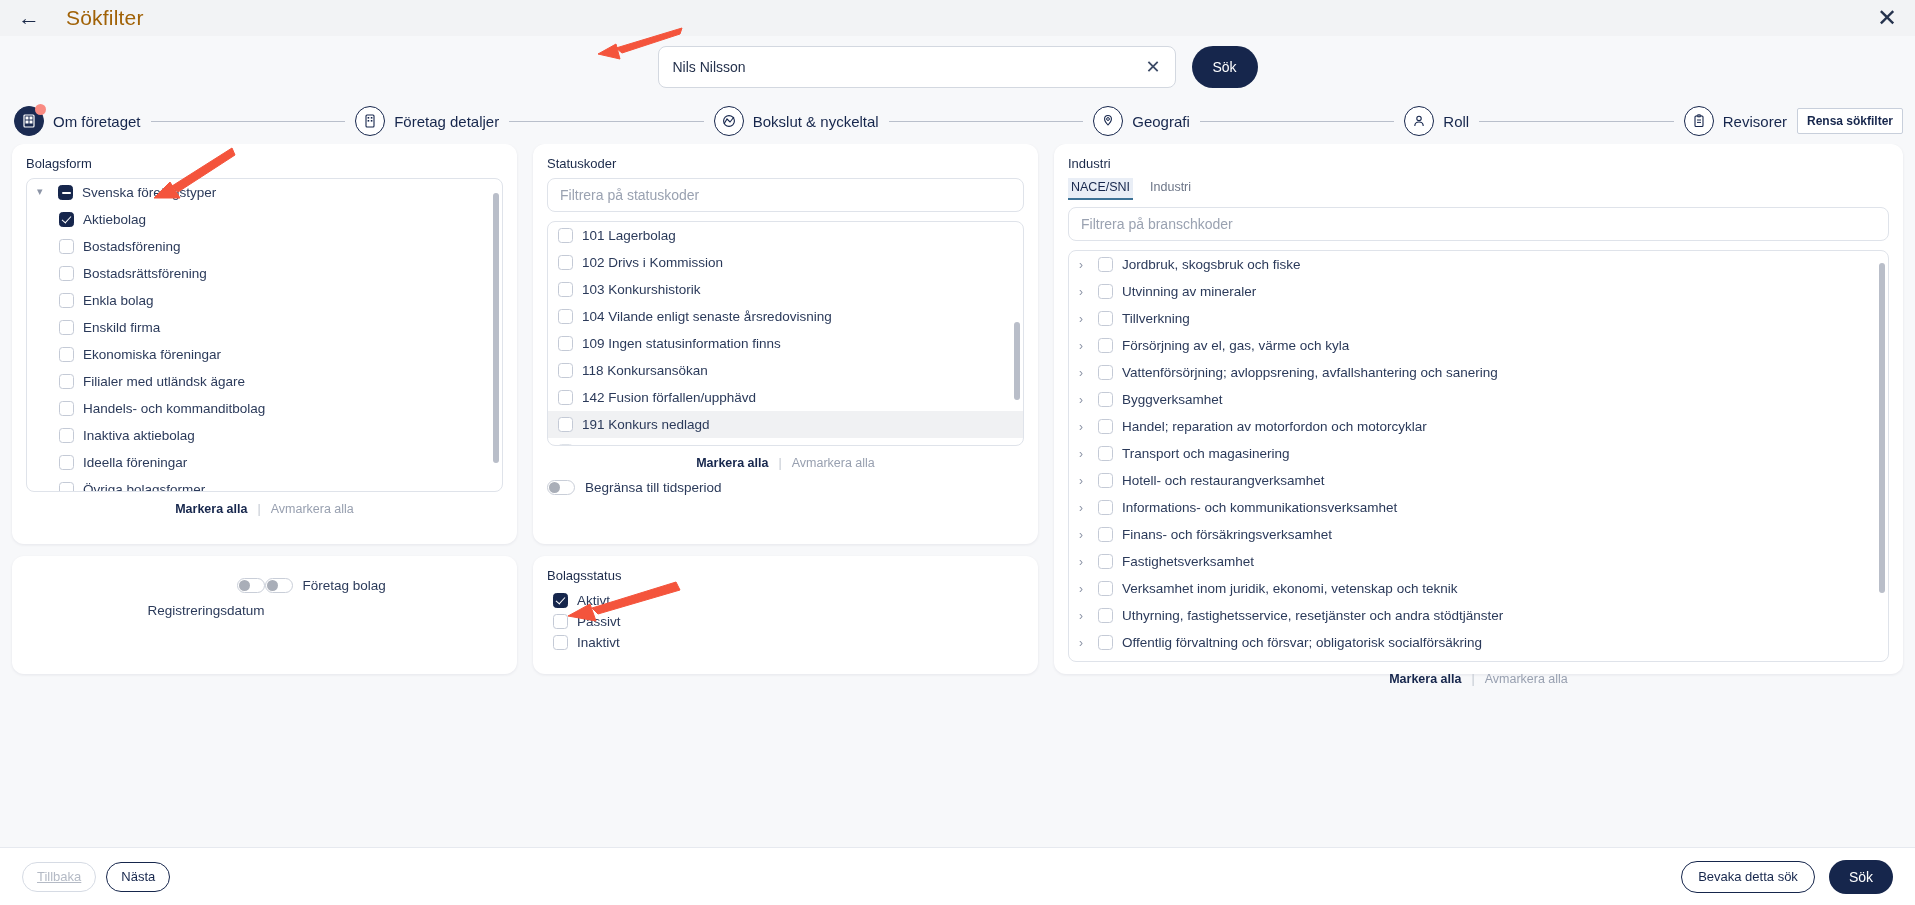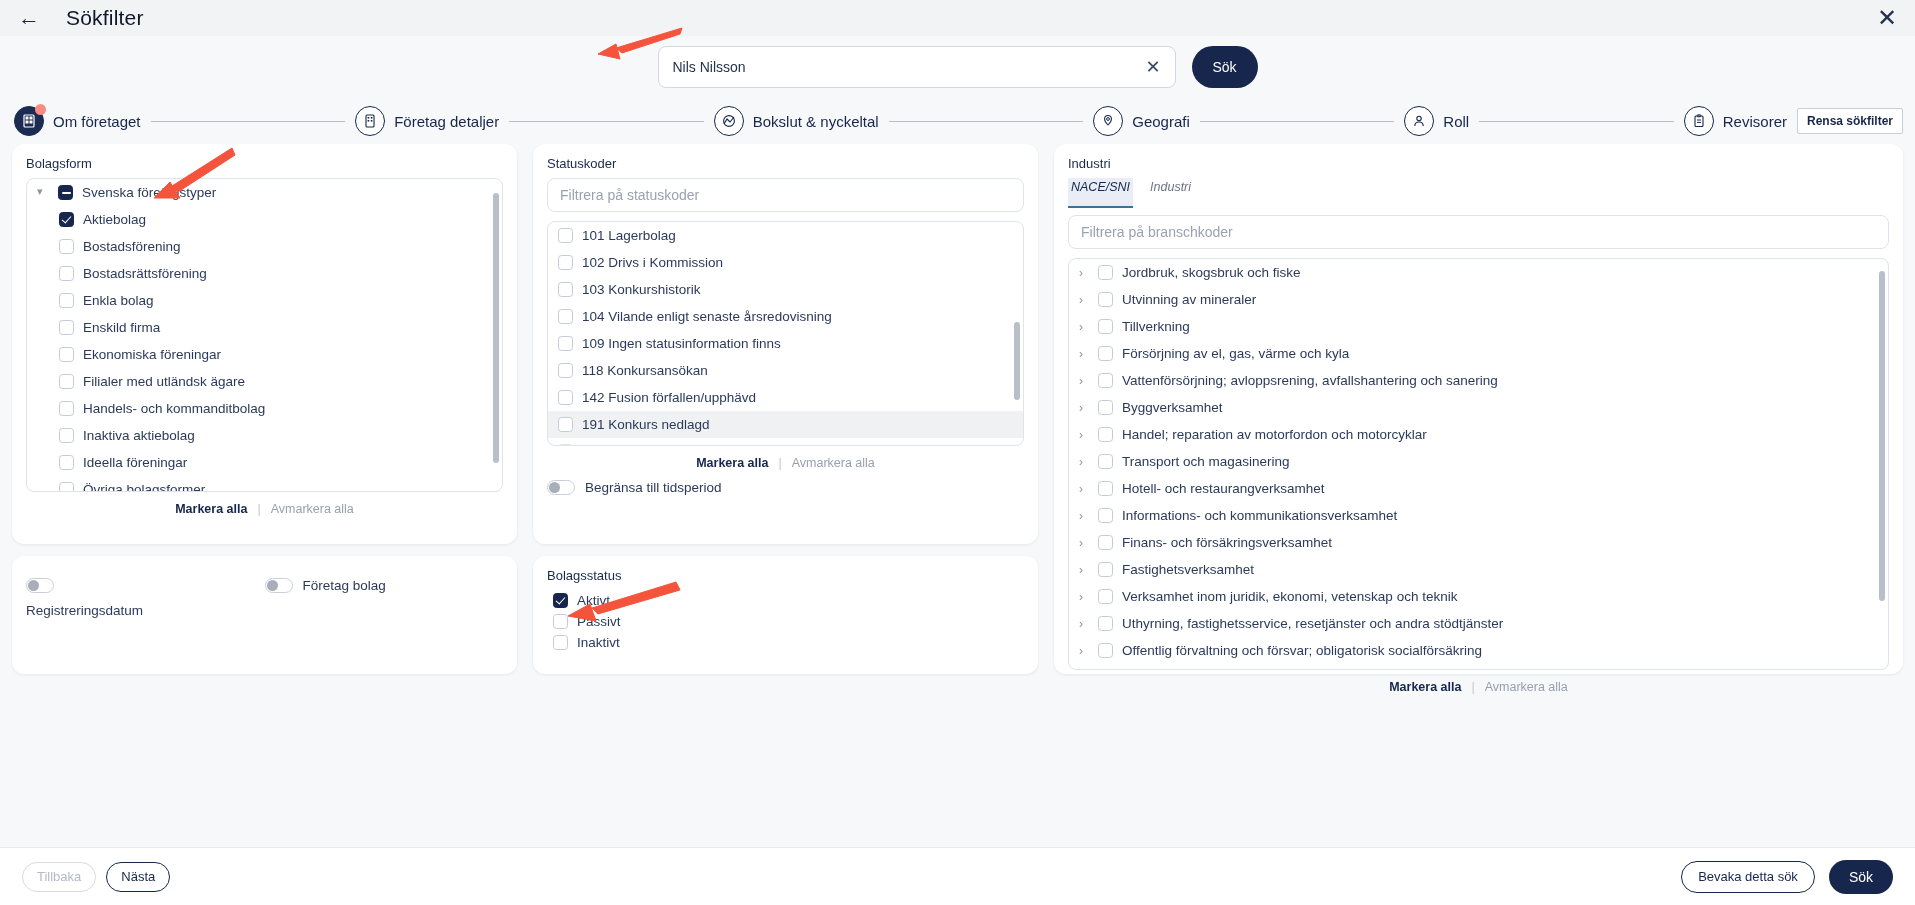--- a/index.html
+++ b/index.html
@@ -14,21 +14,21 @@
   }
   .page { position:relative; width:1915px; height:905px; }
 
   
   .titlebar {
     height:36px; background:#f2f3f5;
     display:flex; align-items:center; gap:26px;
     padding:0 18px; position:relative;
   }
   .back-arrow { font-size:22px; color:#1b2a4a; line-height:1; cursor:pointer; }
-  .app-title { font-size:21px; color:#0f172a; font-weight:400; letter-spacing:.2px; }
+  .app-title { font-size:21px; color:#a16207; font-weight:400; letter-spacing:.2px; }
   .close-x {
     position:absolute; right:18px; top:50%; transform:translateY(-50%);
     font-size:24px; color:#25324d; line-height:1; cursor:pointer; font-weight:300;
   }
 
   
   .searchrow {
     height:62px; background:#f7f8fa;
     display:flex; align-items:center; justify-content:center; gap:16px;
   }
@@ -141,21 +141,21 @@
 
   .sel-links {
     display:flex; align-items:center; justify-content:center;
     gap:10px; font-size:12.5px; margin-top:10px;
   }
   .sel-links .a1 { color:#16264c; font-weight:bold; cursor:pointer; }
   .sel-links .sep { color:#c3c8d2; }
   .sel-links .a2 { color:#98a0b0; cursor:pointer; }
 
   
-  .tog-wrap { display:flex; align-items:flex-start; gap:10px; }
+  .tog-wrap { display:flex; align-items:flex-end; gap:10px; }
   .toggle {
     width:28px; height:15px; border-radius:9px;
     border:1.2px solid #c9ced8; background:#fff;
     position:relative; flex:0 0 auto; cursor:pointer;
   }
   .toggle .knob {
     position:absolute; left:1px; top:1px;
     width:11px; height:11px; border-radius:50%;
     background:#a9aeb8;
   }
@@ -163,36 +163,36 @@
 
   
   .filter-input {
     width:100%; height:34px; border:1px solid #dfe3ea;
     border-radius:8px; padding:0 12px; font-size:14px;
     color:#9aa2b1; background:#fff; display:flex; align-items:center;
   }
 
   
   .tabs { display:flex; gap:14px; margin-bottom:7px; }
-  .tab { font-size:12.5px; color:#6c7587; padding:2px 3px 12px 3px; cursor:pointer;font-style:italic; }
+  .tab { font-size:12.5px; color:#6c7587; padding:2px 3px 4px 3px; cursor:pointer; }
   .tab.active {
     color:#16264c; background:#e9eef6;
     border-bottom:2.5px solid #3d7296;
   }
 
   
   .bottombar {
     position:absolute; left:0; bottom:0; width:1915px; height:58px;
     background:#fff; border-top:1px solid #e6e9ef;
     display:flex; align-items:center; padding:0 22px;
   }
   .btn-ghost {
     height:30px; padding:0 14px; border-radius:15px;
     border:1px solid #d6dbe4; background:#fff;
-    font-size:13px; color:#b4bac5; display:flex; align-items:center; cursor:pointer;
+    font-size:13px; color:#b4bac5; display:flex; align-items:center; cursor:pointer;text-decoration:underline;
   }
   .btn-outline {
     height:30px; padding:0 14px; border-radius:15px;
     border:1px solid #16264c; background:#fff;
     font-size:13px; color:#16264c; display:flex; align-items:center;
     margin-left:10px; cursor:pointer;
   }
   .spacer { flex:1; }
   .btn-watch {
     height:32px; padding:0 16px; border-radius:16px;

